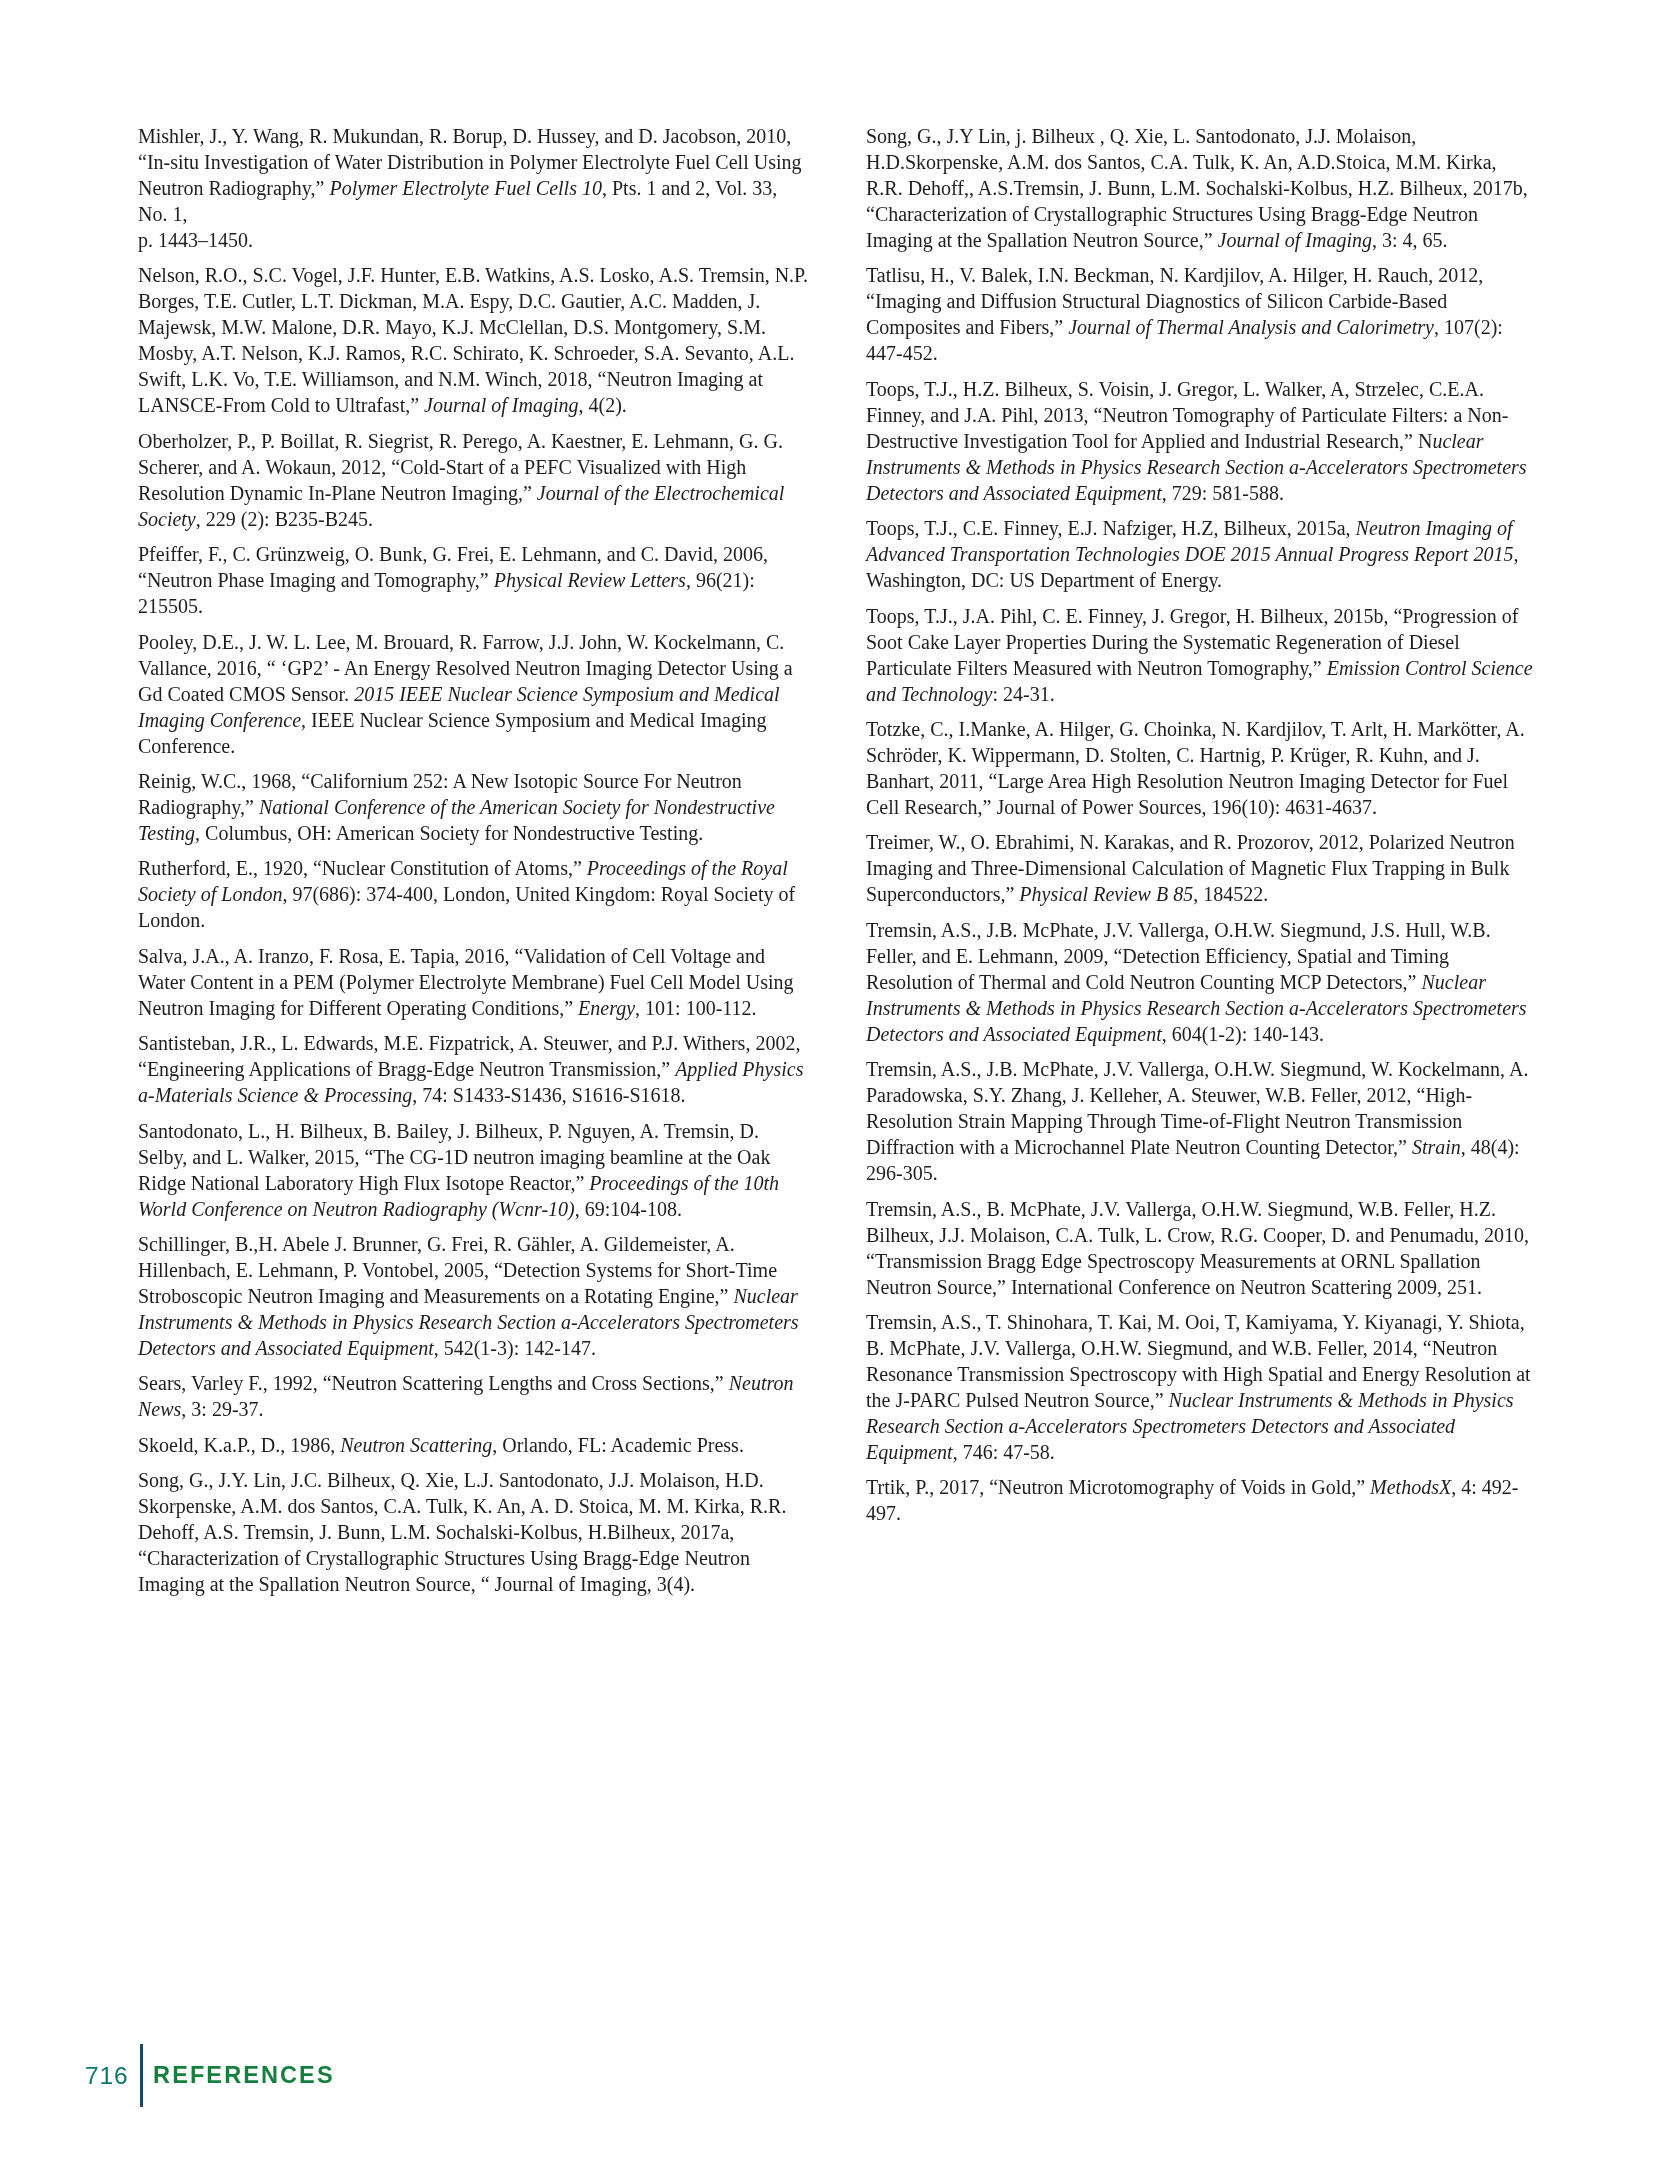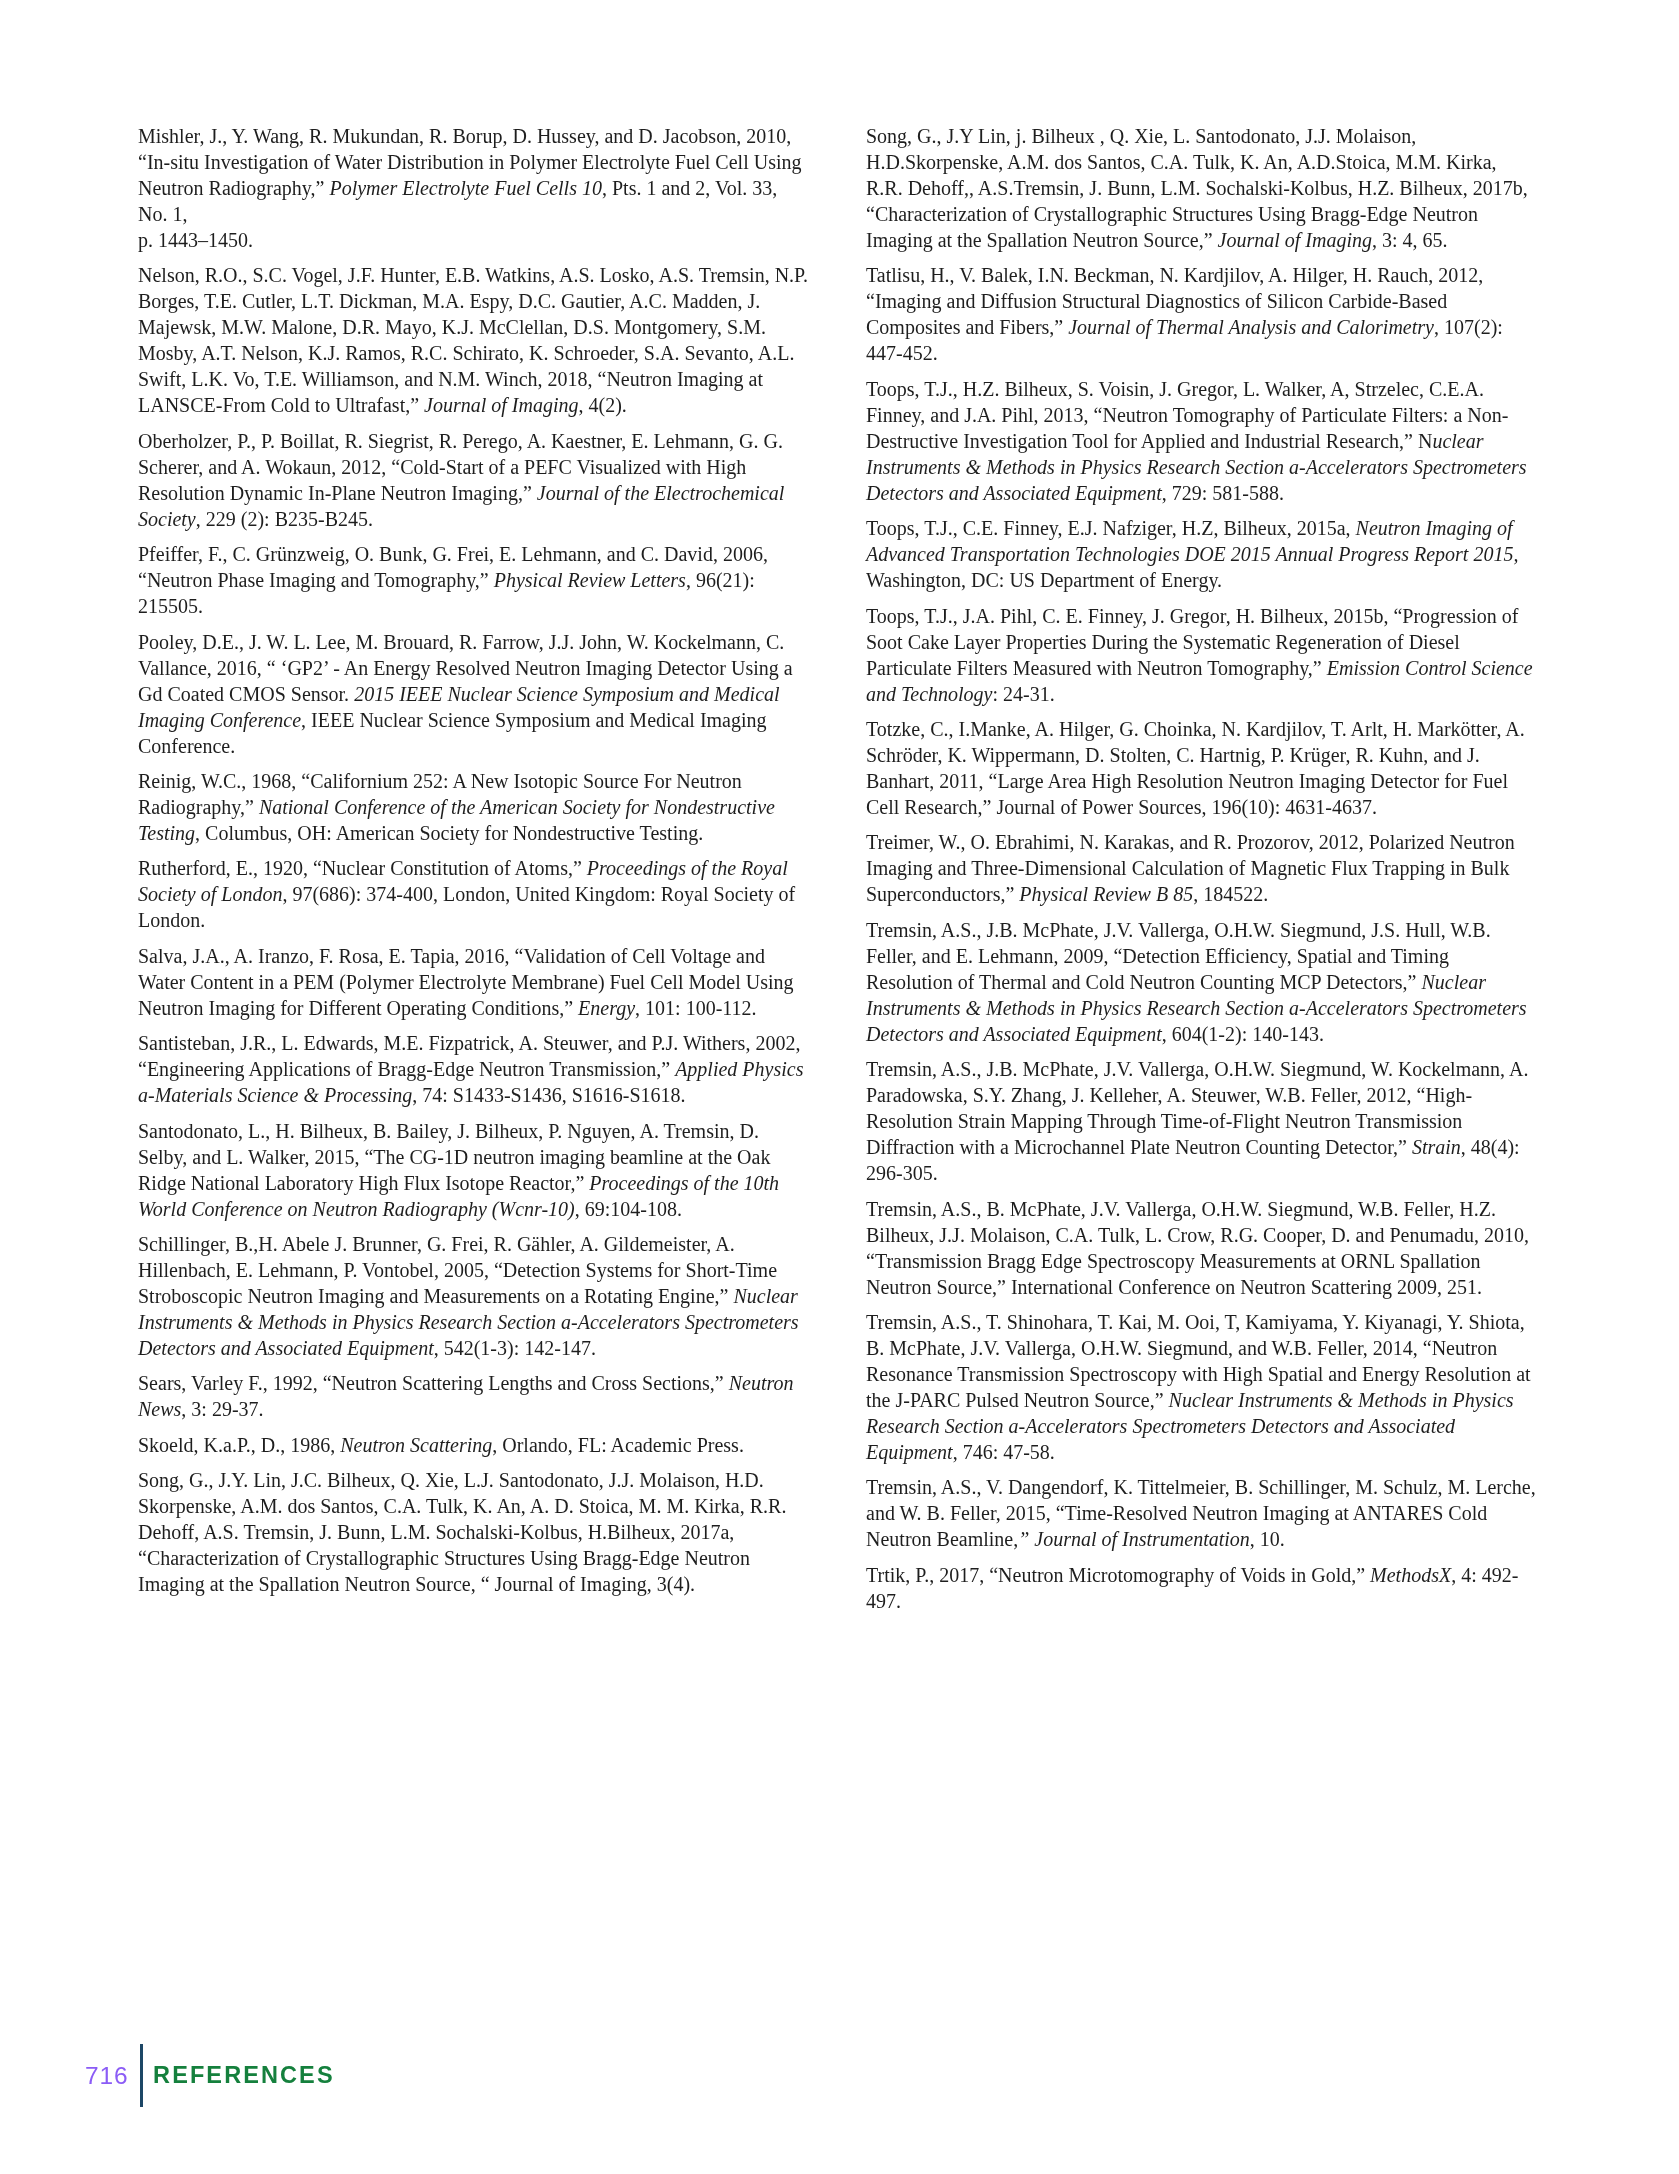--- a/index.html
+++ b/index.html
@@ -89,25 +89,24 @@
         <p class="ref"><span class="rm">Tatlisu, H., V. Balek, I.N. Beckman, N. Kardjilov, A. Hilger, H. Rauch, 2012, “Imaging and Diffusion Structural Diagnostics of Silicon Carbide-Based Composites and Fibers,” </span><span class="it">Journal of Thermal Analysis and Calorimetry</span><span class="rm">, 107(2): 447-452.</span></p>
         <p class="ref"><span class="rm">Toops, T.J., H.Z. Bilheux, S. Voisin, J. Gregor, L. Walker, A, Strzelec, C.E.A. Finney, and J.A. Pihl, 2013, “Neutron Tomography of Particulate Filters: a Non-Destructive Investigation Tool for Applied and Industrial Research,” N</span><span class="it">uclear Instruments &amp; Methods in Physics Research Section a-Accelerators Spectrometers Detectors and Associated Equipment</span><span class="rm">, 729: 581-588.</span></p>
         <p class="ref"><span class="rm">Toops, T.J., C.E. Finney, E.J. Nafziger, H.Z, Bilheux, 2015a, </span><span class="it">Neutron Imaging of Advanced Transportation Technologies DOE 2015 Annual Progress Report 2015,</span><span class="rm"> Washington, DC: US Department of Energy.</span></p>
         <p class="ref"><span class="rm">Toops, T.J., J.A. Pihl, C. E. Finney, J. Gregor, H. Bilheux, 2015b, “Progression of Soot Cake Layer Properties During the Systematic Regeneration of Diesel Particulate Filters Measured with Neutron Tomography,” </span><span class="it">Emission Control Science and Technology</span><span class="rm">: 24-31.</span></p>
         <p class="ref"><span class="rm">Totzke, C.,  I.Manke, A. Hilger, G. Choinka, N. Kardjilov, T. Arlt, H. Markötter, A. Schröder, K. Wippermann, D. Stolten, C. Hartnig, P. Krüger, R. Kuhn, and J. Banhart, 2011, “Large Area High Resolution Neutron Imaging Detector for Fuel Cell Research,” Journal of Power Sources, 196(10): 4631-4637.</span></p>
         <p class="ref"><span class="rm">Treimer, W., O. Ebrahimi, N. Karakas, and R. Prozorov, 2012, Polarized Neutron Imaging and Three-Dimensional Calculation of Magnetic Flux Trapping in Bulk Superconductors,” </span><span class="it">Physical Review B 85</span><span class="rm">, 184522.</span></p>
         <p class="ref"><span class="rm">Tremsin, A.S., J.B. McPhate, J.V. Vallerga, O.H.W. Siegmund, J.S. Hull, W.B. Feller, and E. Lehmann, 2009, “Detection Efficiency, Spatial and Timing Resolution of Thermal and Cold Neutron Counting MCP Detectors,” </span><span class="it">Nuclear Instruments &amp; Methods in Physics Research Section a-Accelerators Spectrometers Detectors and Associated Equipment</span><span class="rm">, 604(1-2): 140-143.</span></p>
         <p class="ref"><span class="rm">Tremsin, A.S.,  J.B. McPhate, J.V. Vallerga, O.H.W. Siegmund, W. Kockelmann, A. Paradowska, S.Y. Zhang, J. Kelleher, A. Steuwer, W.B. Feller, 2012, “High-Resolution Strain Mapping Through Time-of-Flight Neutron Transmission Diffraction with a Microchannel Plate Neutron Counting Detector,” </span><span class="it">Strain</span><span class="rm">, 48(4): 296-305.</span></p>
         <p class="ref"><span class="rm">Tremsin, A.S., B. McPhate, J.V. Vallerga, O.H.W. Siegmund, W.B. Feller, H.Z. Bilheux, J.J. Molaison, C.A. Tulk, L. Crow, R.G. Cooper, D. and Penumadu, 2010, “Transmission Bragg Edge Spectroscopy Measurements at ORNL Spallation Neutron Source,” International Conference on Neutron Scattering 2009, 251.</span></p>
         <p class="ref"><span class="rm">Tremsin, A.S., T. Shinohara, T. Kai, M. Ooi, T, Kamiyama, Y. Kiyanagi, Y. Shiota, B. McPhate, J.V. Vallerga, O.H.W. Siegmund, and W.B. Feller, 2014, “Neutron Resonance Transmission Spectroscopy with High Spatial and Energy Resolution at the J-PARC Pulsed Neutron Source,” </span><span class="it">Nuclear Instruments &amp; Methods in Physics Research Section a-Accelerators Spectrometers Detectors and Associated Equipment</span><span class="rm">, 746: 47-58.</span></p>
-        <p class="ref"><span class="rm">Tremsin, A.S., V. Dangendorf, K. Tittelmeier, B. Schillinger, M. Schulz, M. Lerche, and W. B. Feller, 2015, “Time-Resolved Neutron Imaging at ANTARES Cold Neutron Beamline,</span><span class="it">” Journal of Instrumentation</span><span class="rm">, 10.</span></p>
         <p class="ref"><span class="rm">Trtik, P., 2017, “Neutron Microtomography of Voids in Gold,” </span><span class="it">MethodsX</span><span class="rm">, 4: 492-497.</span></p>
       </section>
   </main>
 
   <footer class="footer">
-    <span class="pagenum" style="color: #8b5cf6;">716</span>
+    <span class="pagenum" style="color: #0f766e;">716</span>
     <span class="vdivider" style="background: rgb(29, 71, 102);"></span>
     <span class="sectitle" style="color: #15803d;">REFERENCES</span>
   </footer>
 
 </div>
 
 
 </body></html>

